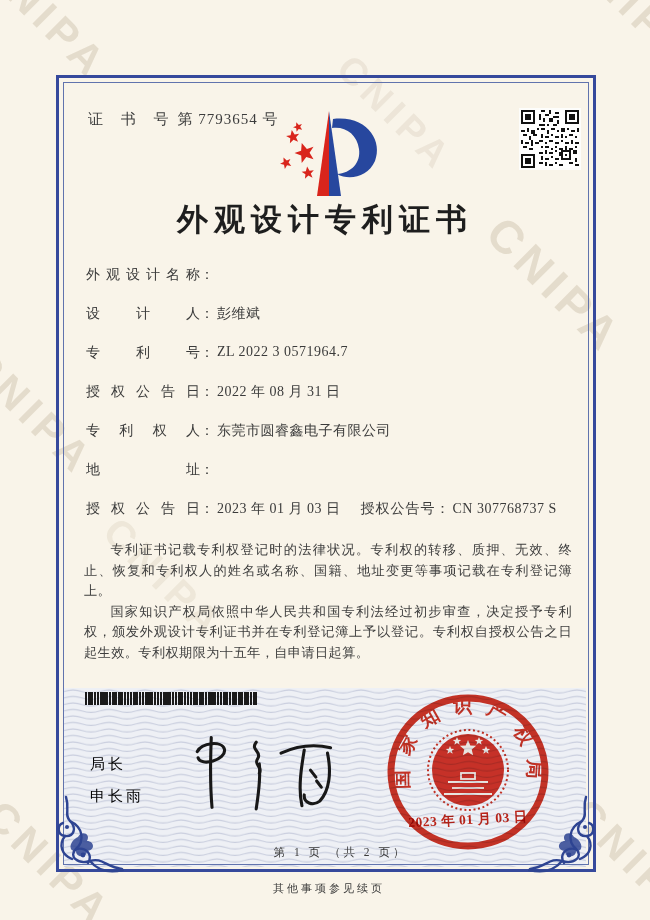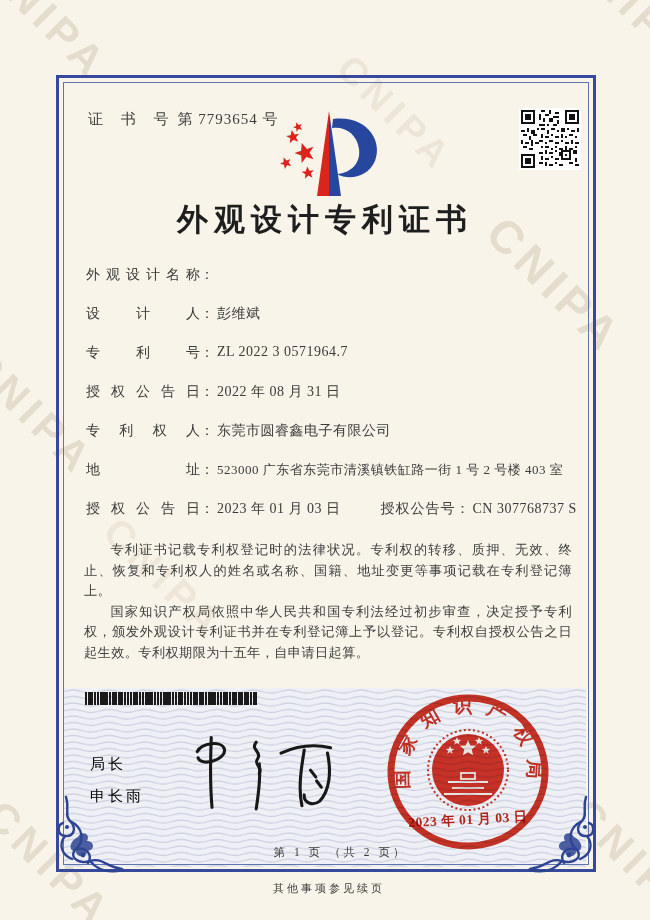--- a/index.html
+++ b/index.html
@@ -42,21 +42,21 @@
     position:absolute;left:0;right:0;top:199px;z-index:4;
     text-align:center;font-size:31px;font-weight:bold;color:#1e1e1e;letter-spacing:6px;
   }
   
   .fields{position:absolute;left:86px;top:266px;width:492px;z-index:4;}
   .frow{display:flex;align-items:flex-start;height:20px;margin-bottom:19px;font-size:14px;color:#3b3b3b;white-space:nowrap;}
   .flabel{width:114px;display:inline-block;text-align:justify;text-align-last:justify;flex:none;}
   .fcolon{flex:none;margin-right:3px;}
   .fvalue{letter-spacing:0.5px;}
   .fvalue.addr{font-size:13px;}
-  .grant-group{margin-left:40px;display:flex;align-items:baseline;}
+  .grant-group{margin-left:20px;display:flex;align-items:baseline;}
   .grant-group .glabel{letter-spacing:1px;flex:none;}
   
   .paras{position:absolute;left:84px;top:540px;width:488px;z-index:4;}
   .paras p{
     margin:0;font-size:13.2px;line-height:20.5px;color:#3e3e3e;
     text-align:justify;text-indent:2em;letter-spacing:0.4px;
   }
   
   .barcode{
     position:absolute;left:85px;top:692px;width:172px;height:13px;z-index:4;
@@ -198,21 +198,20 @@
       <span class="fvalue">2022 年 08 月 31 日</span>
   </div>
   <div class="frow">
     <span class="flabel">专利权人</span>
       <span class="fcolon">：</span>
       <span class="fvalue">东莞市圆睿鑫电子有限公司</span>
   </div>
   <div class="frow">
     <span class="flabel">地址</span>
       <span class="fcolon">：</span>
-      <span class="fvalue addr">523000 广东省东莞市清溪镇铁缸路一街 1 号 2 号楼 403 室</span>
   </div>
   <div class="frow">
     <span class="flabel">授权公告日</span>
       <span class="fcolon">：</span>
       <span class="fvalue">2023 年 01 月 03 日</span>
     <span class="grant-group">
       <span class="glabel">授权公告号</span>
         <span class="fcolon">：</span>
         <span class="fvalue">CN 307768737 S</span>
     </span>

